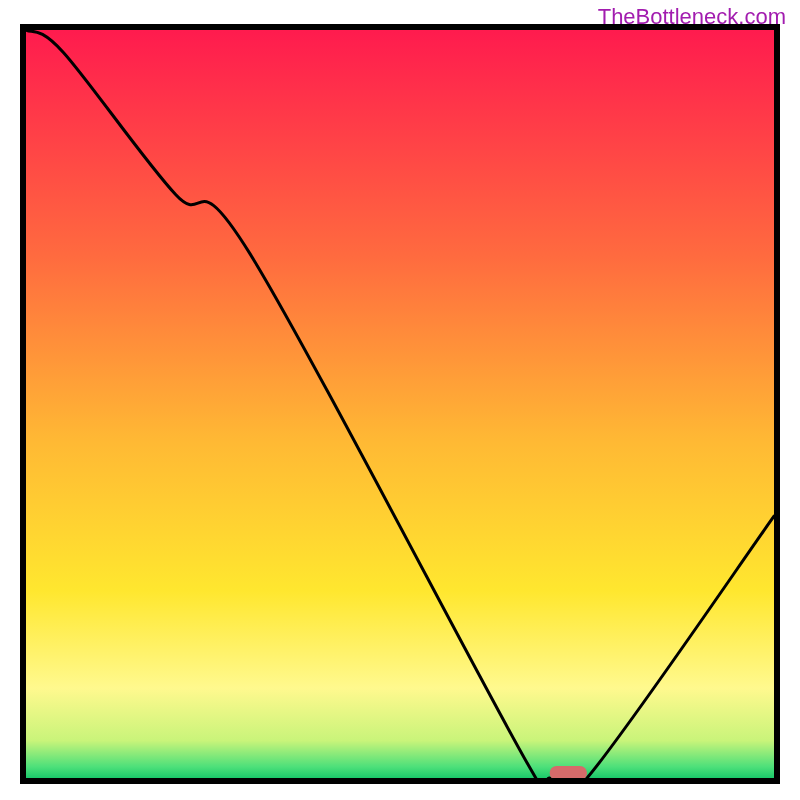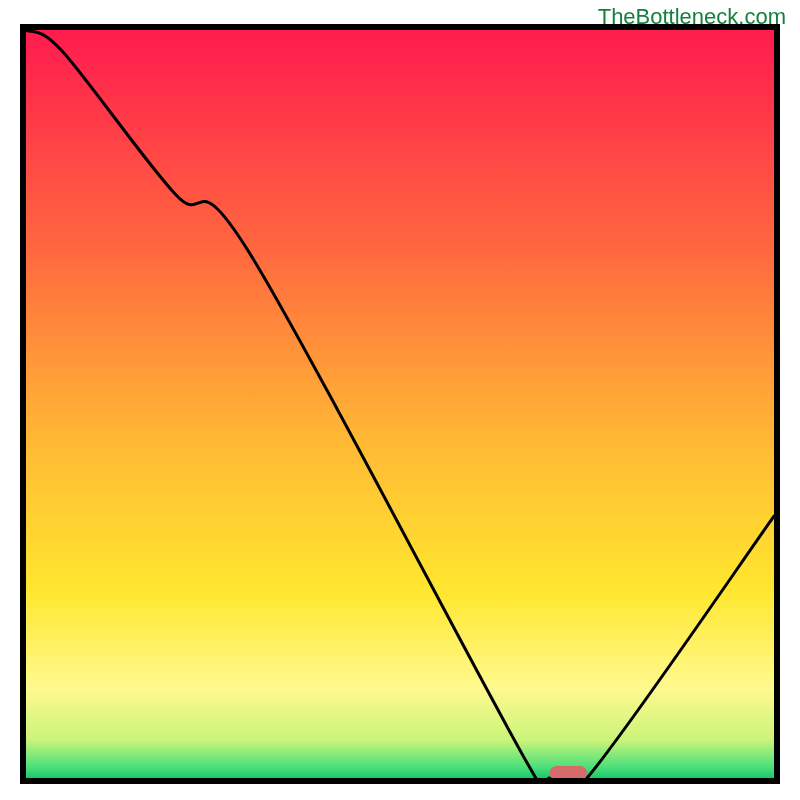--- a/index.html
+++ b/index.html
@@ -7,21 +7,21 @@
     padding: 0;
     width: 800px;
     height: 800px;
     background: #ffffff;
     font-family: Arial, Helvetica, sans-serif;
   }
   .watermark {
     position: absolute;
     top: 4px;
     right: 14px;
-    color: #15803d;
+    color: #a21caf;
     font-size: 22px;
     font-weight: 500;
     z-index: 10;
   }
   .plot-area {
     position: absolute;
     left: 20px;
     top: 24px;
     width: 760px;
     height: 760px;

